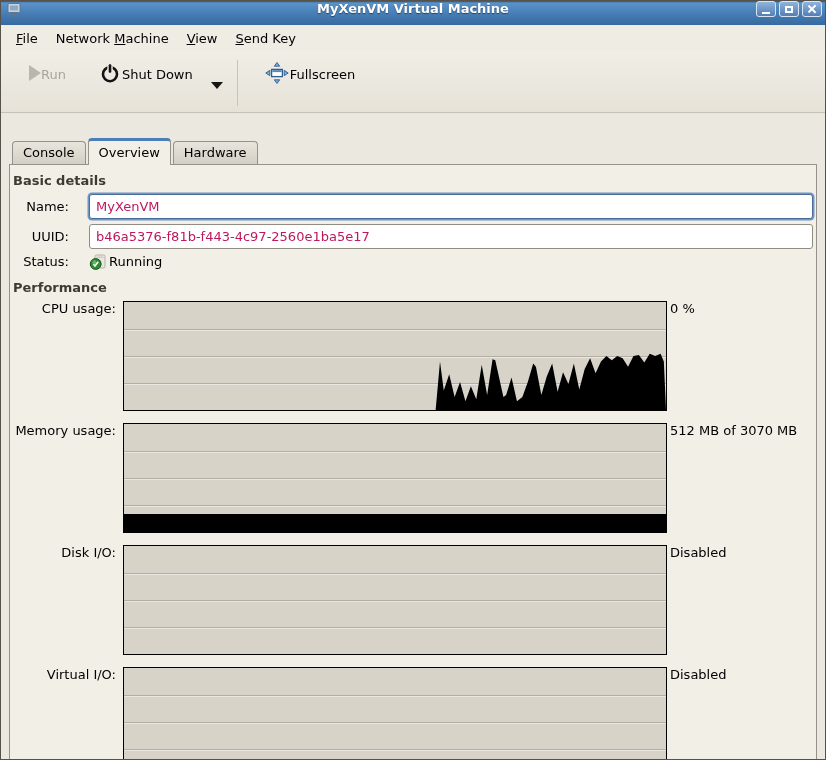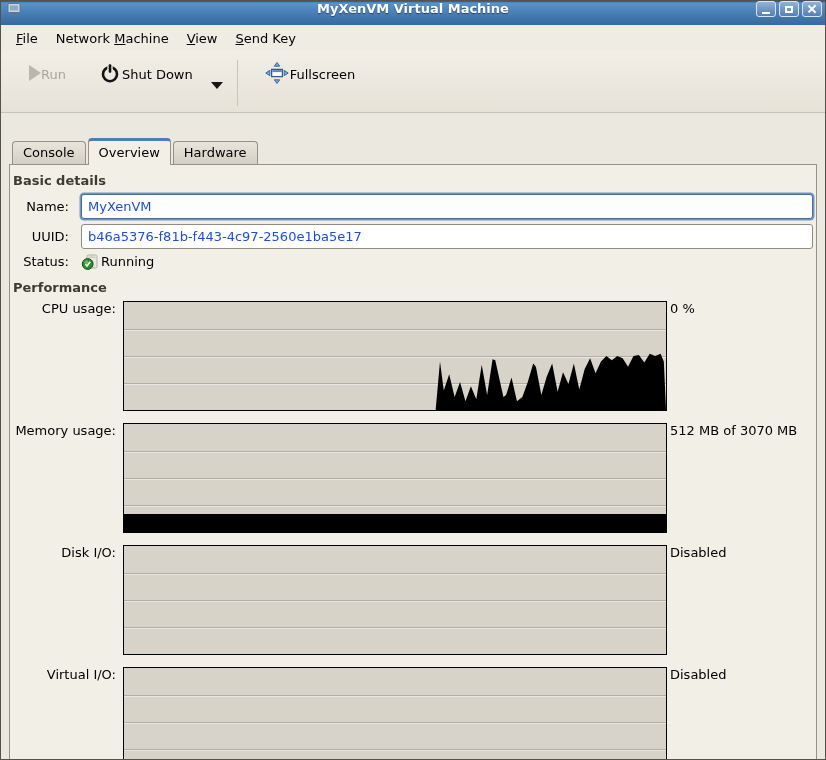--- a/index.html
+++ b/index.html
@@ -111,27 +111,27 @@
     margin: 0 8px; height: 598px;
     border: 1px solid #96918a;
     background: #f2efe6;
     padding: 6px 2px 4px;
     overflow: hidden;
     position: relative; z-index: 1;
   }
   .section-heading { font-weight: bold; color: #3e3b33; margin: 2px 0 6px 1px; }
   
   .field-row { display: flex; align-items: center; margin: 0 0 5px; }
-  .field-label { width: 57px; text-align: right; margin-right: 12px; flex: 0 0 auto; }
+  .field-label { width: 57px; text-align: right; margin-right: 20px; flex: 0 0 auto; }
   .text-input {
     flex: 1; height: 25px;
     font: 13px "DejaVu Sans", "Liberation Sans", sans-serif;
     padding: 2px 6px;
     border: 1px solid #918c82; border-radius: 3px;
-    background: #fff; color: #1d4ed8;
+    background: #fff; color: #be185d;
     margin-right: 1px;
   }
   .text-input.focused {
     border: 1px solid #4a6e99;
     box-shadow: 0 0 0 1.5px #6d96c7;
   }
   .status-row { display: flex; margin: 2px 0 9px; }
   .status-icon { width: 17px; height: 17px; margin-right: 3px; flex: 0 0 auto; }
   
   .perf-row { display: flex; margin-bottom: 12px; }

